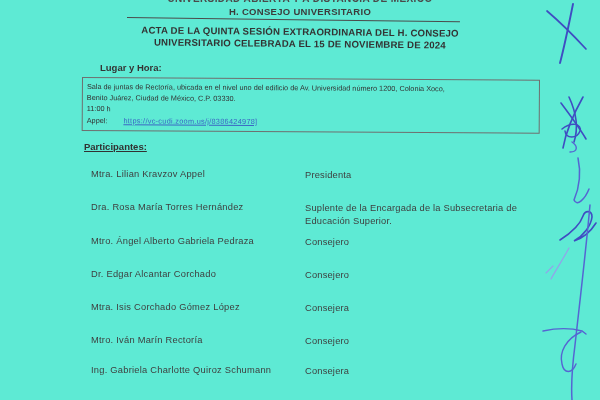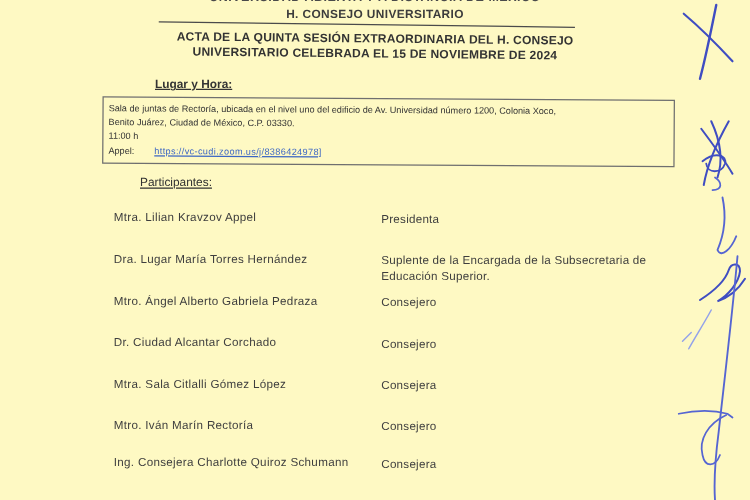--- a/index.html
+++ b/index.html
@@ -1,19 +1,19 @@
 <!DOCTYPE html>
 <html><head>
 <meta charset="utf-8">
 <style>
   html,body{margin:0;padding:0;background:#ffffff;}
   .page{
     position:relative;
     width:600px;height:400px;
-    background:#fef9c3;
+    background:#5eead4;
     overflow:hidden;
     font-family:"Liberation Sans",sans-serif;
     color:#3a3a3a;
     -webkit-font-smoothing:antialiased;
   }
   
   .org-top{
     position:absolute;top:-7px;left:0;width:100%;
     text-align:center;font-size:10px;font-weight:bold;
     color:#4a4a4a;letter-spacing:.4px;white-space:nowrap;
@@ -31,42 +31,40 @@
   .doc-title{
     position:absolute;top:26px;left:115px;width:370px;
     text-align:center;font-size:9.6px;font-weight:bold;
     line-height:11.6px;color:#333;letter-spacing:.2px;
     transform:rotate(0.6deg);white-space:nowrap;
   }
   
   .lugar-label{
     position:absolute;top:62px;left:100px;
     font-size:9.5px;font-weight:bold;color:#343434;
-    text-decoration:underline;
-    margin-left:24px;
   }
   .info-box{
     position:absolute;top:77px;left:82px;width:448px;
     border:1px solid #6f6f6f;
     padding:3px 4px 4px 4px;
     font-size:7.3px;line-height:11.2px;color:#333;
     transform:rotate(0.35deg);transform-origin:left top;
   }
   .info-box .nowrap{white-space:nowrap;overflow:hidden;}
   .liga-row{white-space:nowrap;}
   .liga-label{display:inline-block;color:#333;}
   .liga-link{
     display:inline-block;margin-left:16px;
     color:#3b66c4;text-decoration:underline;
     letter-spacing:.3px;cursor:pointer;
   }
   
   .part-label{
-    position:absolute;top:141px;left:100px;
-    font-size:9.5px;font-weight:normal;color:#313131;
+    position:absolute;top:141px;left:72px;
+    font-size:9.5px;font-weight:bold;color:#313131;
     text-decoration:underline;
     padding-left:12px;
   }
   .participants{position:absolute;top:0;left:0;width:600px;height:400px;}
   .p-row{position:absolute;left:0;width:600px;}
   .p-name{
     position:absolute;left:91px;top:0;
     font-size:9.3px;letter-spacing:.25px;color:#3e3e3e;white-space:nowrap;text-align:right;
   }
   .p-role{
@@ -104,41 +102,41 @@
   </div>
 
   <div class="part-label">Participantes:</div>
 
   <div class="participants">
     <div class="p-row r0">
       <span class="p-name">Mtra. Lilian Kravzov Appel</span>
       <span class="p-role">Presidenta</span>
     </div>
     <div class="p-row r1">
-      <span class="p-name">Dra. Lugar María Torres Hernández</span>
+      <span class="p-name">Dra. Rosa María Torres Hernández</span>
       <span class="p-role">Suplente de la Encargada de la Subsecretaria de Educación Superior.</span>
     </div>
     <div class="p-row r2">
       <span class="p-name">Mtro. Ángel Alberto Gabriela Pedraza</span>
       <span class="p-role">Consejero</span>
     </div>
     <div class="p-row r3">
-      <span class="p-name">Dr. Ciudad Alcantar Corchado</span>
+      <span class="p-name">Dr. Edgar Alcantar Corchado</span>
       <span class="p-role">Consejero</span>
     </div>
     <div class="p-row r4">
-      <span class="p-name">Mtra. Sala Citlalli Gómez López</span>
+      <span class="p-name">Mtra. Isis Corchado Gómez López</span>
       <span class="p-role">Consejera</span>
     </div>
     <div class="p-row r5">
       <span class="p-name">Mtro. Iván Marín Rectoría</span>
       <span class="p-role">Consejero</span>
     </div>
     <div class="p-row r6">
-      <span class="p-name">Ing. Consejera Charlotte Quiroz Schumann</span>
+      <span class="p-name">Ing. Gabriela Charlotte Quiroz Schumann</span>
       <span class="p-role">Consejera</span>
     </div>
   </div>
 
   <svg class="pen-overlay" width="600" height="400" viewBox="0 0 600 400">
 
     <path d="M547,11 C560,22 574,36 586,49" fill="none" stroke-width="1.7" stroke-linecap="round" stroke="#3f4dc2"></path>
     <path d="M573,4 C569,24 565,44 560,63" fill="none" stroke-width="1.9" stroke-linecap="round" stroke="#3f4dc2"></path>
 
     <path d="M569,97 C576,112 579,127 574,142" fill="none" stroke-width="1.6" stroke-linecap="round" stroke="#3f4dc2"></path>

